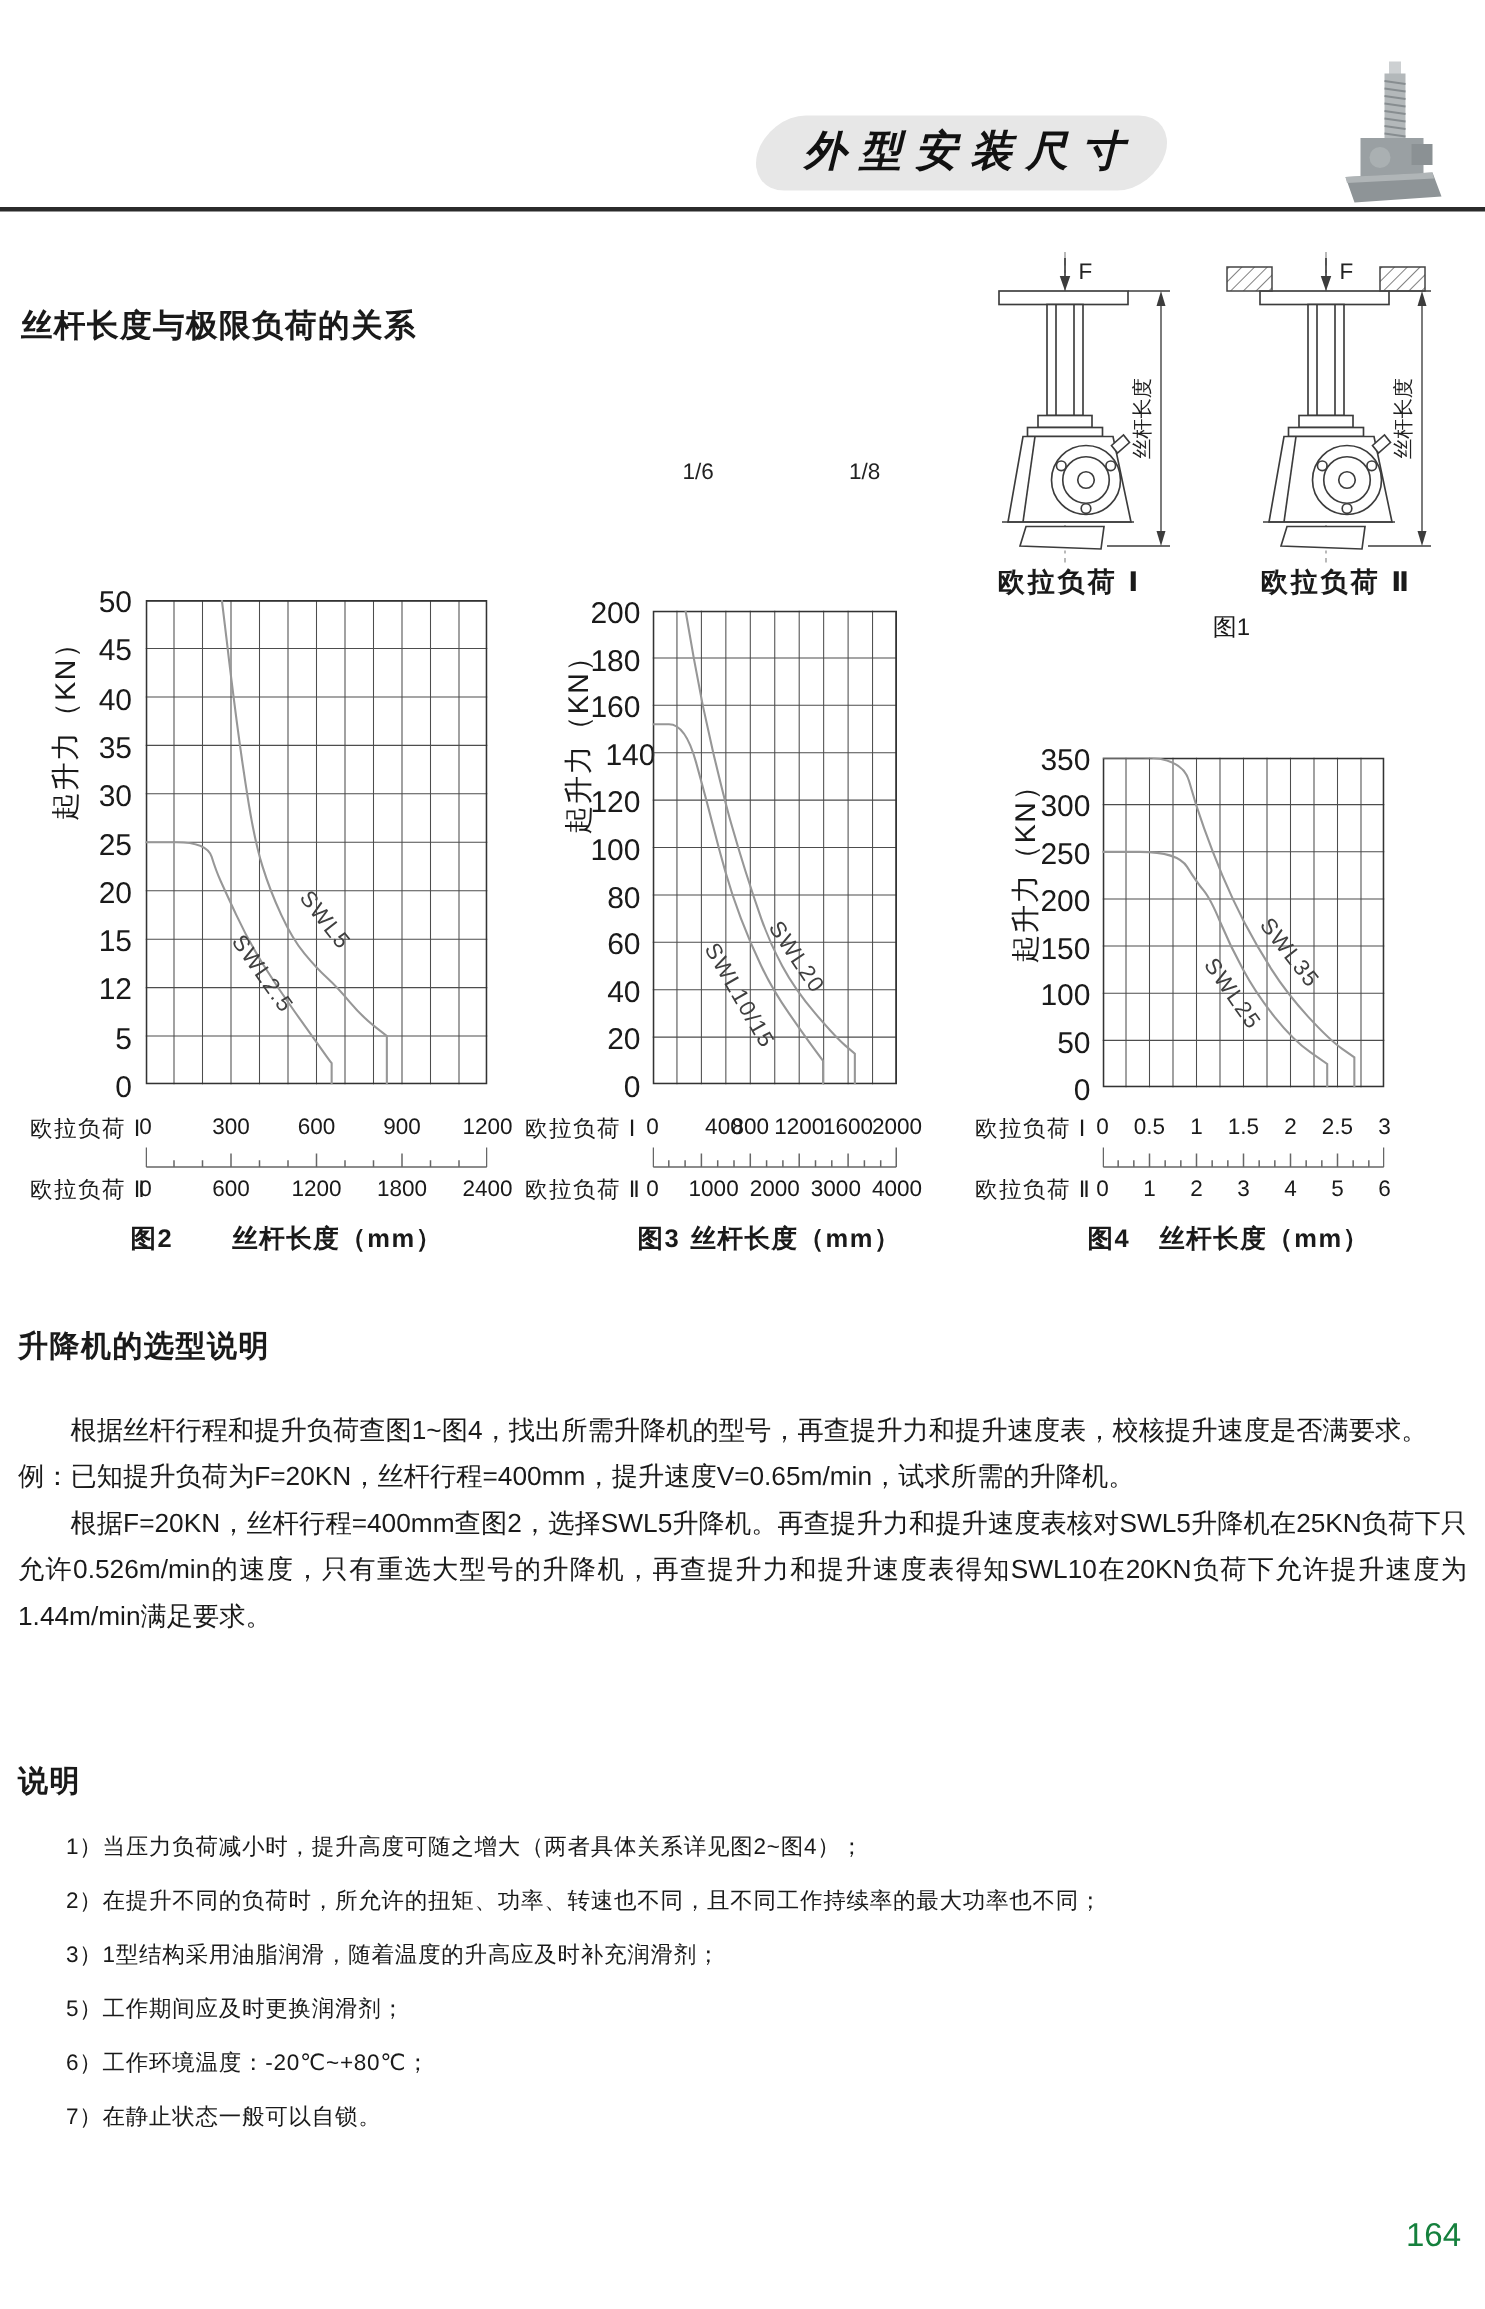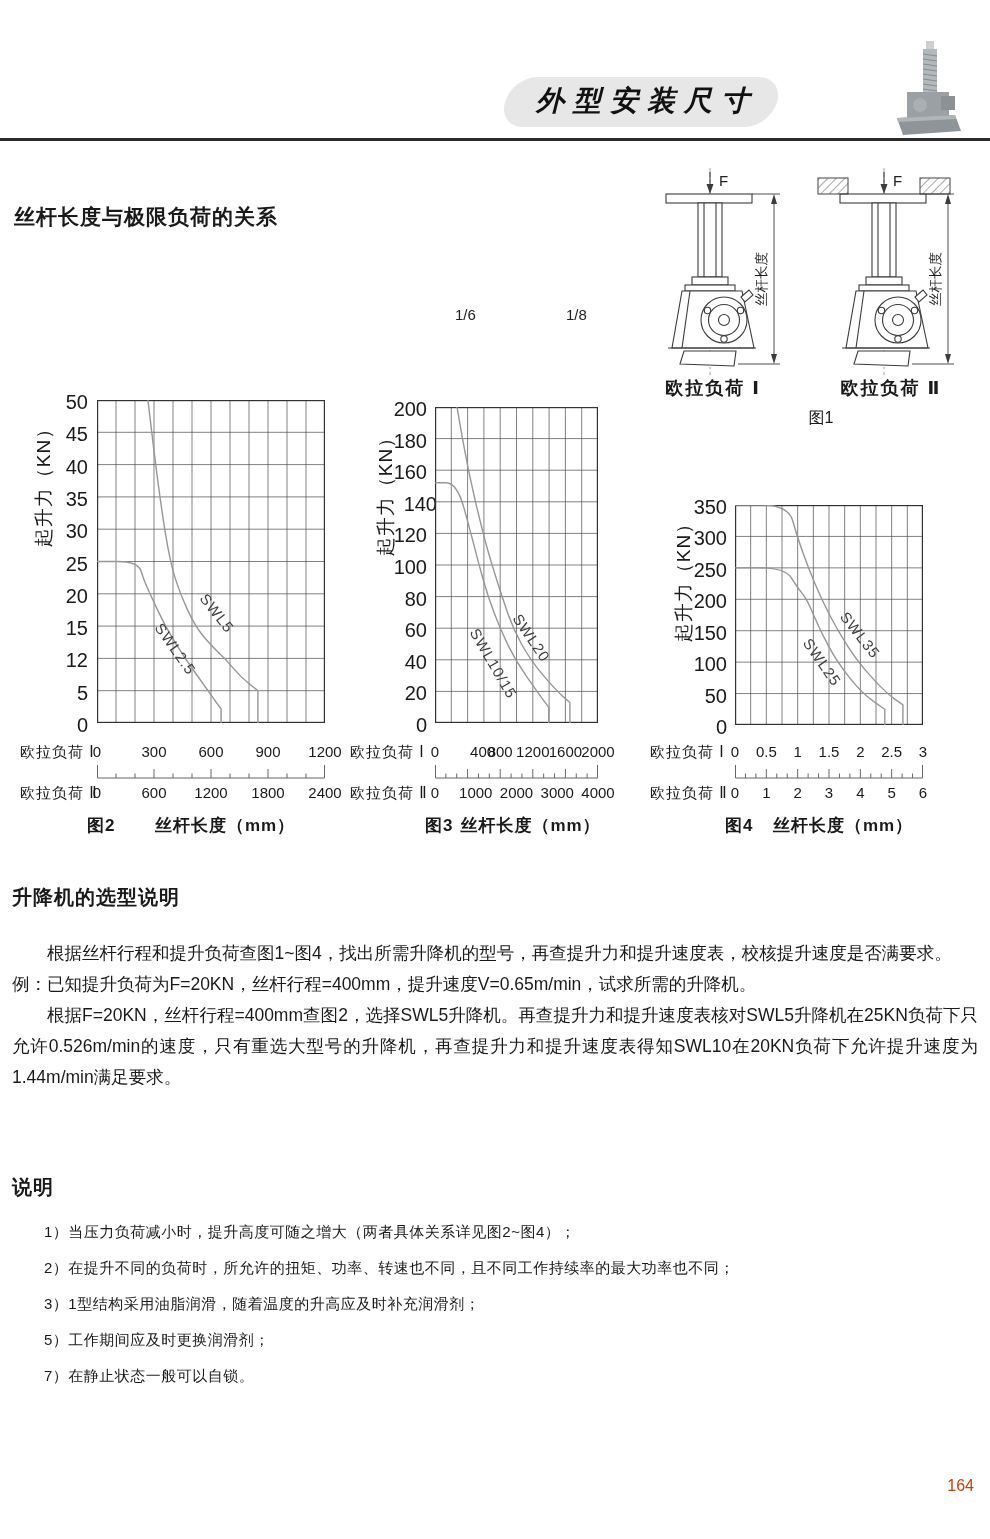--- a/index.html
+++ b/index.html
@@ -27,21 +27,21 @@
   .xlabel{font-size:17px;font-weight:bold;text-align:center;letter-spacing:1px;white-space:nowrap;}
   
   .h2{font-size:20px;font-weight:bold;letter-spacing:1px;}
   #selection-heading{left:12px;top:884px;}
   #selection-paragraphs{left:12px;top:938px;width:966px;}
   .para{font-size:17.5px;line-height:31px;text-align:justify;margin:0;}
   .para.indent{text-indent:2em;}
   #notes-heading{left:12px;top:1174px;}
   #notes-list{left:44px;top:1221px;width:930px;}
   .note-item{font-size:15px;line-height:21px;margin-bottom:15px;letter-spacing:.5px;}
-  #page-number{right:16px;top:1477px;font-size:16px;color:#c2410c;}
+  #page-number{right:16px;top:1477px;font-size:22px;color:#15803d;}
   svg text{font-family:"Liberation Sans","DejaVu Sans",sans-serif;}
 </style>
 </head>
 <body>
 
 <div id="page">
 
   <div class="abs" id="banner-band"></div>
   <div class="abs" id="banner-title">外型安装尺寸</div>
 
@@ -135,20 +135,21 @@
       <div class="para">例：已知提升负荷为F=20KN，丝杆行程=400mm，提升速度V=0.65m/min，试求所需的升降机。</div>
       <div class="para indent">根据F=20KN，丝杆行程=400mm查图2，选择SWL5升降机。再查提升力和提升速度表核对SWL5升降机在25KN负荷下只允许0.526m/min的速度，只有重选大型号的升降机，再查提升力和提升速度表得知SWL10在20KN负荷下允许提升速度为1.44m/min满足要求。</div>
     </div>
 
   <div class="abs h2" id="notes-heading">说明</div>
   <div class="abs" id="notes-list">
       <div class="note-item">1）当压力负荷减小时，提升高度可随之增大（两者具体关系详见图2~图4）；</div>
       <div class="note-item">2）在提升不同的负荷时，所允许的扭矩、功率、转速也不同，且不同工作持续率的最大功率也不同；</div>
       <div class="note-item">3）1型结构采用油脂润滑，随着温度的升高应及时补充润滑剂；</div>
       <div class="note-item">5）工作期间应及时更换润滑剂；</div>
+      <div class="note-item">6）工作环境温度：-20℃~+80℃；</div>
       <div class="note-item">7）在静止状态一般可以自锁。</div>
     </div>
 
   <div class="abs" id="page-number">164</div>
 <div class="ylabel abs" style="left: -66px; top: 470px; width: 220px; text-align: center; transform: rotate(-90deg);">起升力（KN）</div>
     <div class="ytick abs" style="left: 40px; top: 714px; width: 48px;">0</div>
     <div class="ytick abs" style="left: 40px; top: 681.7px; width: 48px;">5</div>
     <div class="ytick abs" style="left: 40px; top: 649.4px; width: 48px;">12</div>
     <div class="ytick abs" style="left: 40px; top: 617.1px; width: 48px;">15</div>
     <div class="ytick abs" style="left: 40px; top: 584.8px; width: 48px;">20</div>

